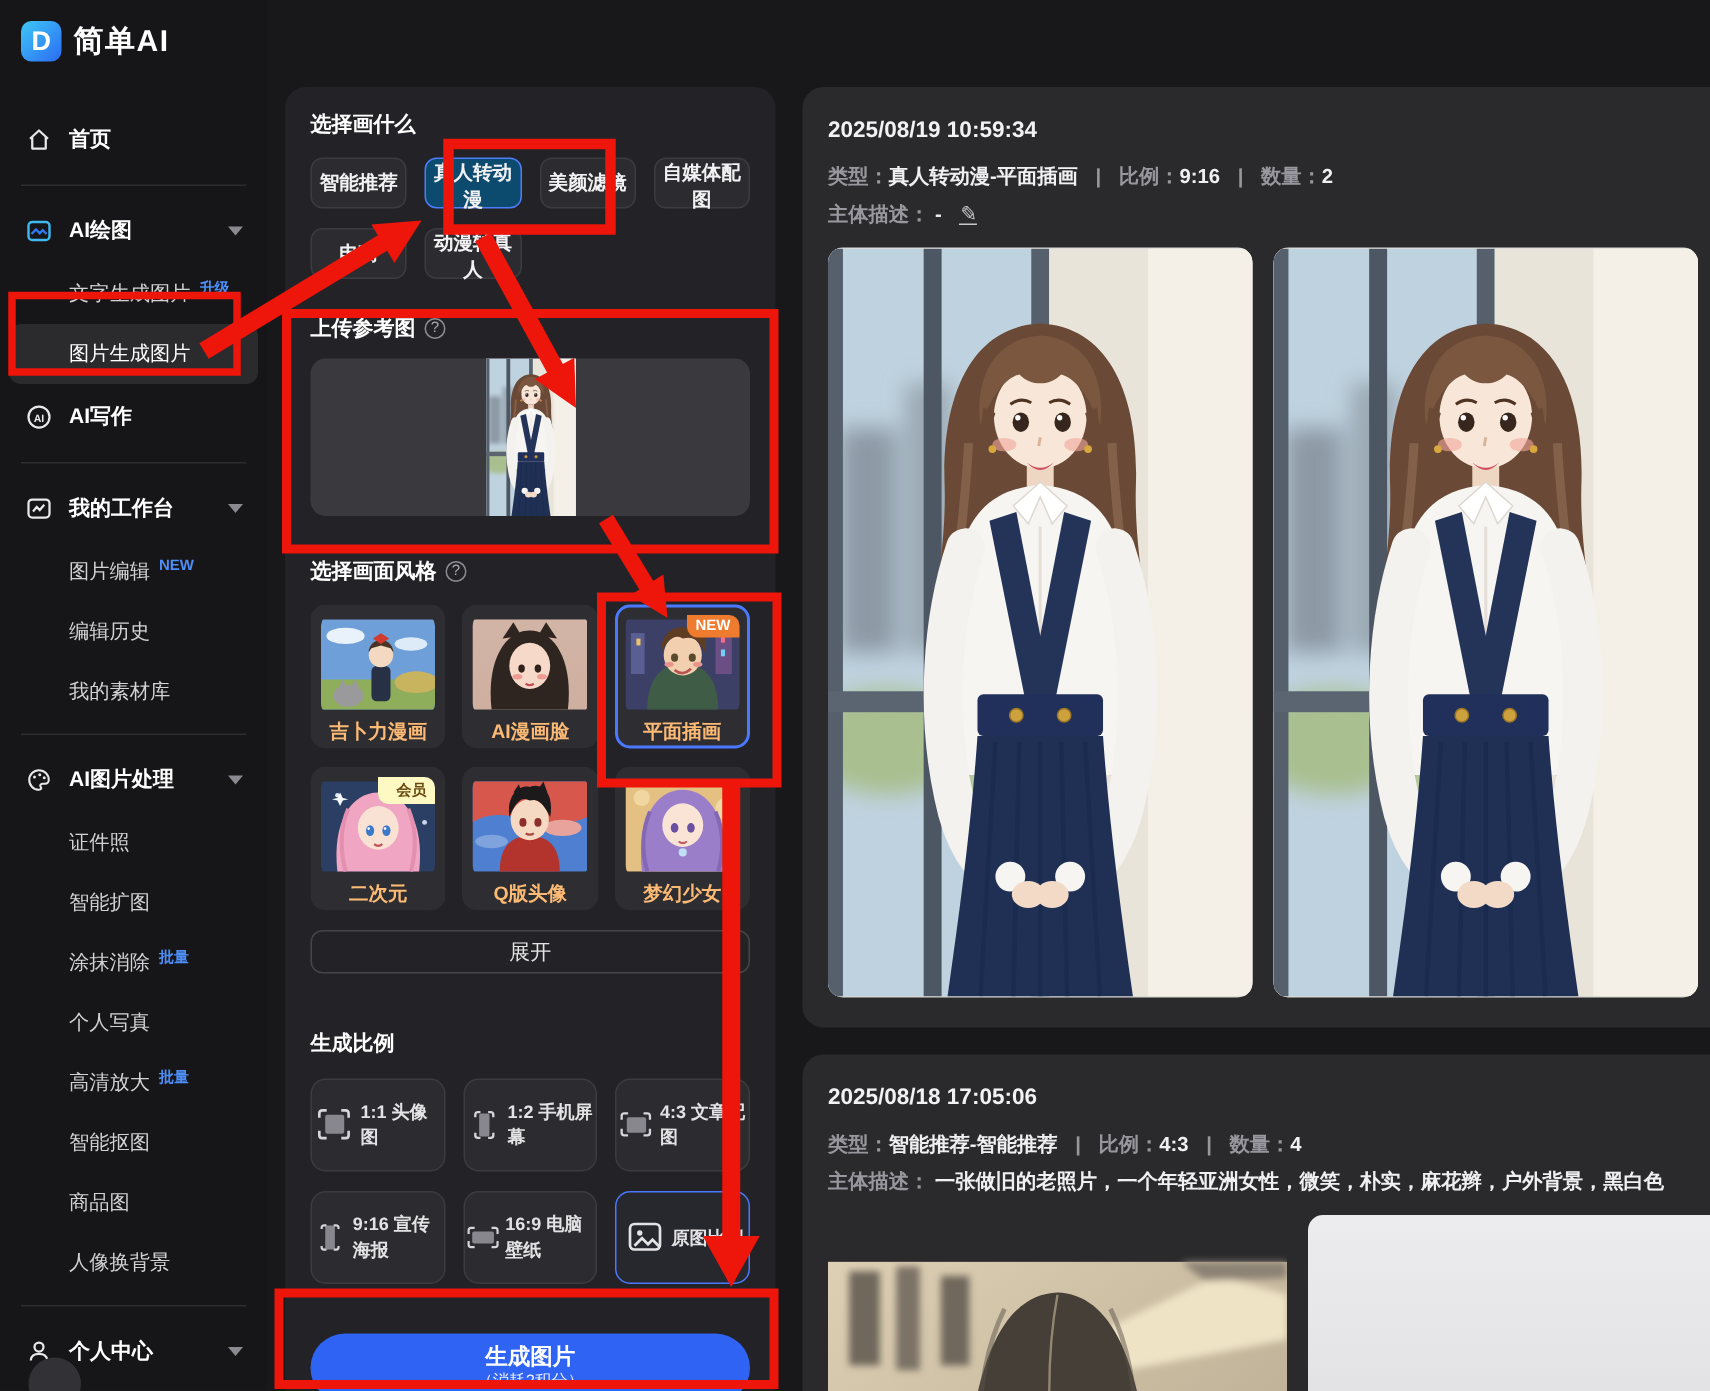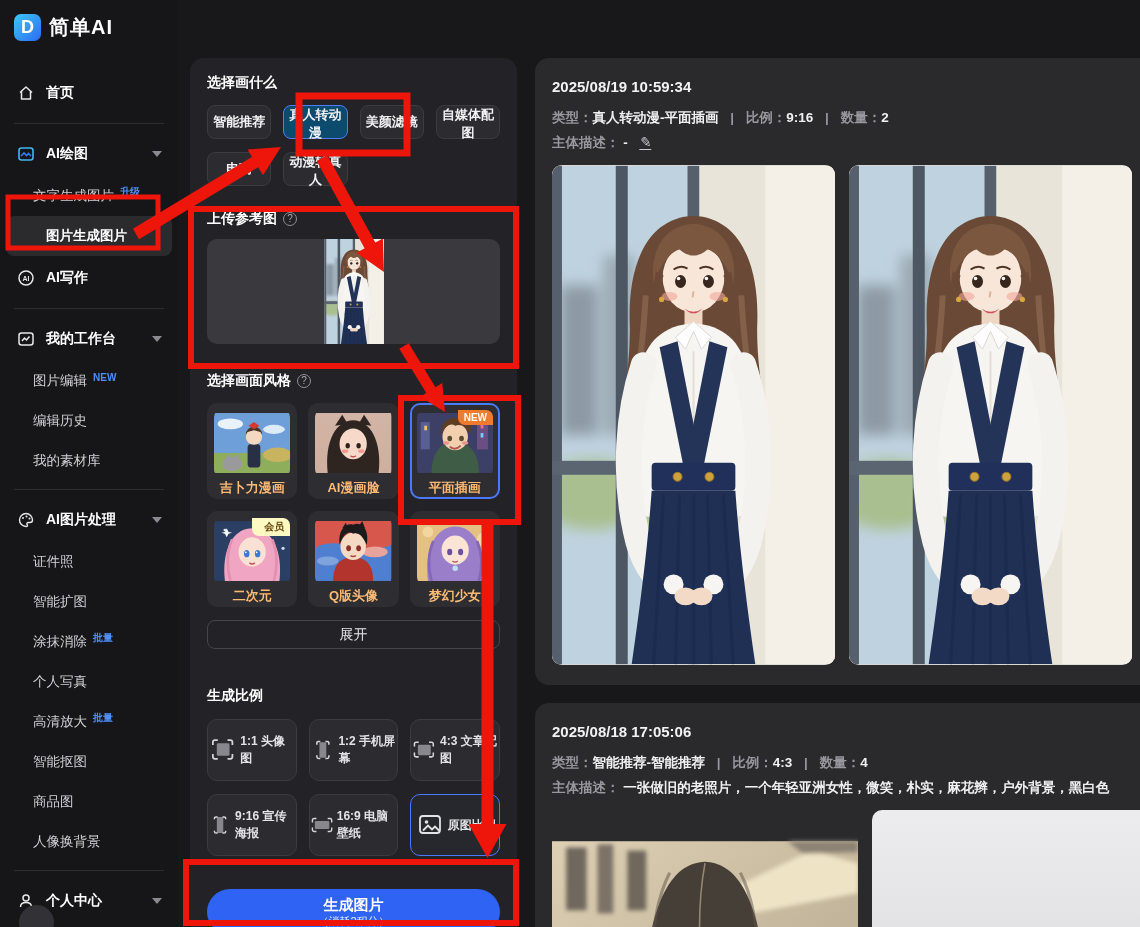--- a/index.html
+++ b/index.html
@@ -10,23 +10,23 @@
   .sidebar { position:absolute; left:0; top:0; width:178px; height:927px; background:#161618; }
   .logo-row { display:flex; align-items:center; gap:8px; padding:14px 0 0 14px; }
   .logo-mark { width:27px; height:27px; border-radius:7px; background:linear-gradient(135deg,#3ec8f5,#2b6bf3);
     display:flex; align-items:center; justify-content:center; font-weight:bold; font-size:18px; color:#fff; }
   .logo-name { font-size:20px; font-weight:700; color:#fff; letter-spacing:1px; }
   .nav { margin-top:30px; }
   .nav-item { display:flex; align-items:center; gap:11px; height:44px; padding-left:17px;
     font-size:14px; font-weight:700; color:#fff; cursor:pointer; position:relative; }
   .nav-item .caret { position:absolute; right:16px; width:0; height:0;
     border-left:5px solid transparent; border-right:5px solid transparent; border-top:6px solid #8a8a90; }
-  .nav-sub { display:flex; align-items:center; height:40px; padding-left:33px; font-size:13.5px;
+  .nav-sub { display:flex; align-items:center; height:40px; padding-left:46px; font-size:13.5px;
     color:#d2d2d6; cursor:pointer; }
-  .nav-sub.active { background:#2b2b2e; border-radius:8px; margin:0 6px; padding-left:40px; color:#fff; font-weight:700; }
+  .nav-sub.active { background:#2b2b2e; border-radius:8px; margin:0 6px; padding-left:40px; color:#fff; font-weight:400; }
   .divider { height:1px; background:#2d2d30; margin:8px 14px; }
   .badge-blue { font-size:10px; color:#4d8ef8; margin-left:6px; font-weight:700; transform:translateY(-4px); }
   .icon18 { width:18px; height:18px; flex:0 0 18px; }
   .avatar { position:absolute; left:19px; top:905px; width:35px; height:35px; border-radius:50%; background:#323236; }
 
   
   .panel { position:absolute; left:190px; top:58px; width:327px; height:869px; background:#232327;
     border-radius:14px 14px 0 0; padding:16px 17px 0 17px; }
   .sec-title { font-size:14px; font-weight:700; color:#fff; display:flex; align-items:center; gap:6px; }
   .q-icon { width:14px; height:14px; border:1px solid #8d8d93; border-radius:50%; color:#a9a9af;

